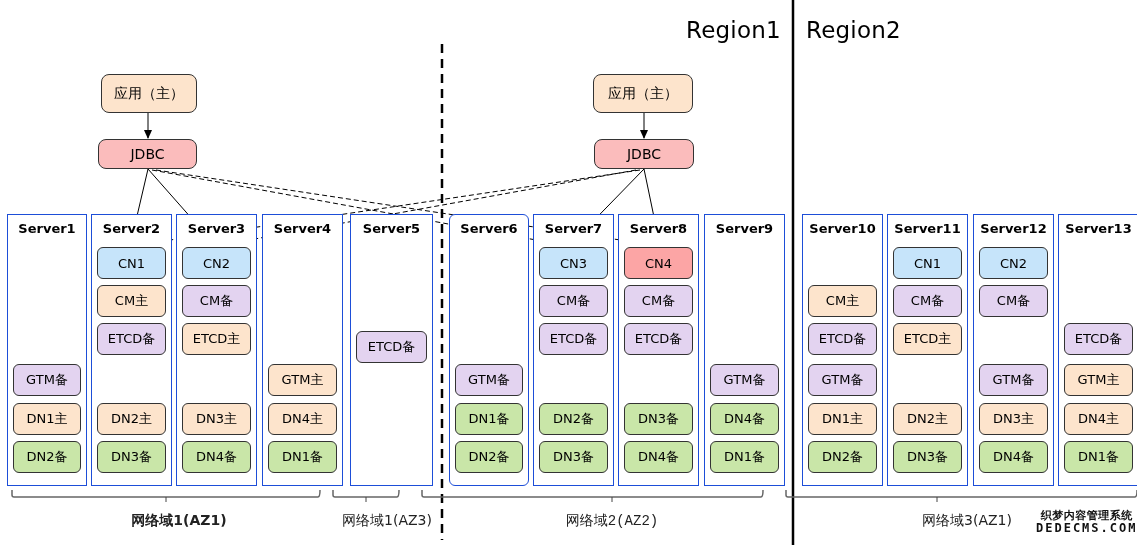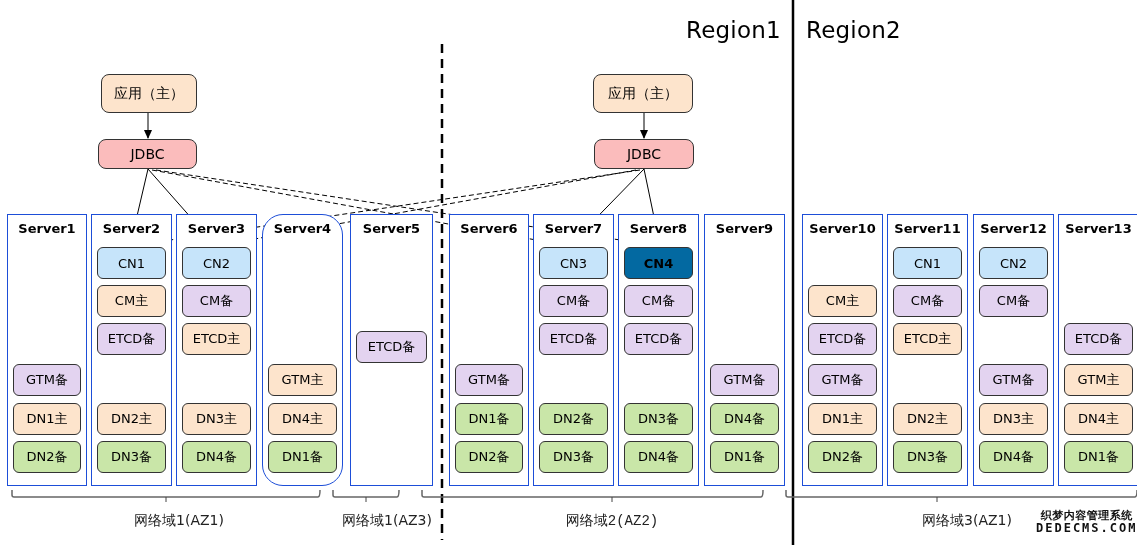--- a/index.html
+++ b/index.html
@@ -82,47 +82,47 @@
         <div class="comp" style="top: 226px; background: rgb(201, 230, 168);">DN3备</div>
       </div>
       <div class="server" style="left: 170px; width: 81px;">
         <div class="server-title">Server3</div>
         <div class="comp" style="top: 32px; background: rgb(198, 228, 250);">CN2</div>
         <div class="comp" style="top: 70px; background: rgb(227, 211, 240);">CM备</div>
         <div class="comp" style="top: 108px; background: rgb(253, 228, 204);">ETCD主</div>
         <div class="comp" style="top: 188px; background: rgb(253, 228, 204);">DN3主</div>
         <div class="comp" style="top: 226px; background: rgb(201, 230, 168);">DN4备</div>
       </div>
-      <div class="server" style="left: 256px; width: 81px; border-radius: 21px;">
+      <div class="server" style="left: 256px; width: 81px;">
         <div class="server-title">Server4</div>
         <div class="comp" style="top: 149px; background: rgb(253, 228, 204);">GTM主</div>
         <div class="comp" style="top: 188px; background: rgb(253, 228, 204);">DN4主</div>
         <div class="comp" style="top: 226px; background: rgb(201, 230, 168);">DN1备</div>
       </div>
       <div class="server" style="left: 344px; width: 83px;">
         <div class="server-title">Server5</div>
         <div class="comp" style="top: 116.2px; background: rgb(227, 211, 240);">ETCD备</div>
       </div>
-      <div class="server" style="left: 443px; width: 80px;">
+      <div class="server" style="left: 443px; width: 80px; border-radius: 6px;">
         <div class="server-title">Server6</div>
         <div class="comp" style="top: 149px; background: rgb(227, 211, 240);">GTM备</div>
         <div class="comp" style="top: 188px; background: rgb(201, 230, 168);">DN1备</div>
         <div class="comp" style="top: 226px; background: rgb(201, 230, 168);">DN2备</div>
       </div>
       <div class="server" style="left: 527px; width: 81px;">
         <div class="server-title">Server7</div>
         <div class="comp" style="top: 32px; background: rgb(198, 228, 250); text-align: center;">CN3</div>
         <div class="comp" style="top: 70px; background: rgb(227, 211, 240);">CM备</div>
         <div class="comp" style="top: 108px; background: rgb(227, 211, 240);">ETCD备</div>
         <div class="comp" style="top: 188px; background: rgb(201, 230, 168);">DN2备</div>
         <div class="comp" style="top: 226px; background: rgb(201, 230, 168);">DN3备</div>
       </div>
       <div class="server" style="left: 612px; width: 81px;">
         <div class="server-title">Server8</div>
-        <div class="comp" style="top: 32px; background: #0369a1; font-weight: bold;">CN4</div>
+        <div class="comp" style="top: 32px; background: #fca5a5;">CN4</div>
         <div class="comp" style="top: 70px; background: rgb(227, 211, 240);">CM备</div>
         <div class="comp" style="top: 108px; background: rgb(227, 211, 240);">ETCD备</div>
         <div class="comp" style="top: 188px; background: rgb(201, 230, 168);">DN3备</div>
         <div class="comp" style="top: 226px; background: rgb(201, 230, 168);">DN4备</div>
       </div>
       <div class="server" style="left: 698px; width: 81px;">
         <div class="server-title">Server9</div>
         <div class="comp" style="top: 149px; background: rgb(227, 211, 240);">GTM备</div>
         <div class="comp" style="top: 188px; background: rgb(201, 230, 168);">DN4备</div>
         <div class="comp" style="top: 226px; background: rgb(201, 230, 168);">DN1备</div>
@@ -153,21 +153,21 @@
       </div>
       <div class="server" style="left: 1052px; width: 81px;">
         <div class="server-title">Server13</div>
         <div class="comp" style="top: 108px; background: rgb(227, 211, 240);">ETCD备</div>
         <div class="comp" style="top: 149px; background: rgb(253, 228, 204);">GTM主</div>
         <div class="comp" style="top: 188px; background: rgb(253, 228, 204);">DN4主</div>
         <div class="comp" style="top: 226px; background: rgb(201, 230, 168);">DN1备</div>
       </div>
     </div>
 
-  <div class="zone-label" style="left:173px; top:512px;">网络域1(AZ1)</div>
+  <div class="zone-label" style="left:173px; top:512px;font-weight:bold;">网络域1(AZ1)</div>
   <div class="zone-label" style="left:381px; top:512px;">网络域1(AZ3)</div>
   <div class="zone-label" style="left:606px; top:512px;font-family:Liberation Mono, monospace;">网络域2(AZ2)</div>
   <div class="zone-label" style="left:961px; top:512px;">网络域3(AZ1)</div>
 
   <div class="watermark">
     <div>织梦内容管理系统</div>
     <div class="wm2">DEDECMS.COM</div>
   </div>
 </div>
 

